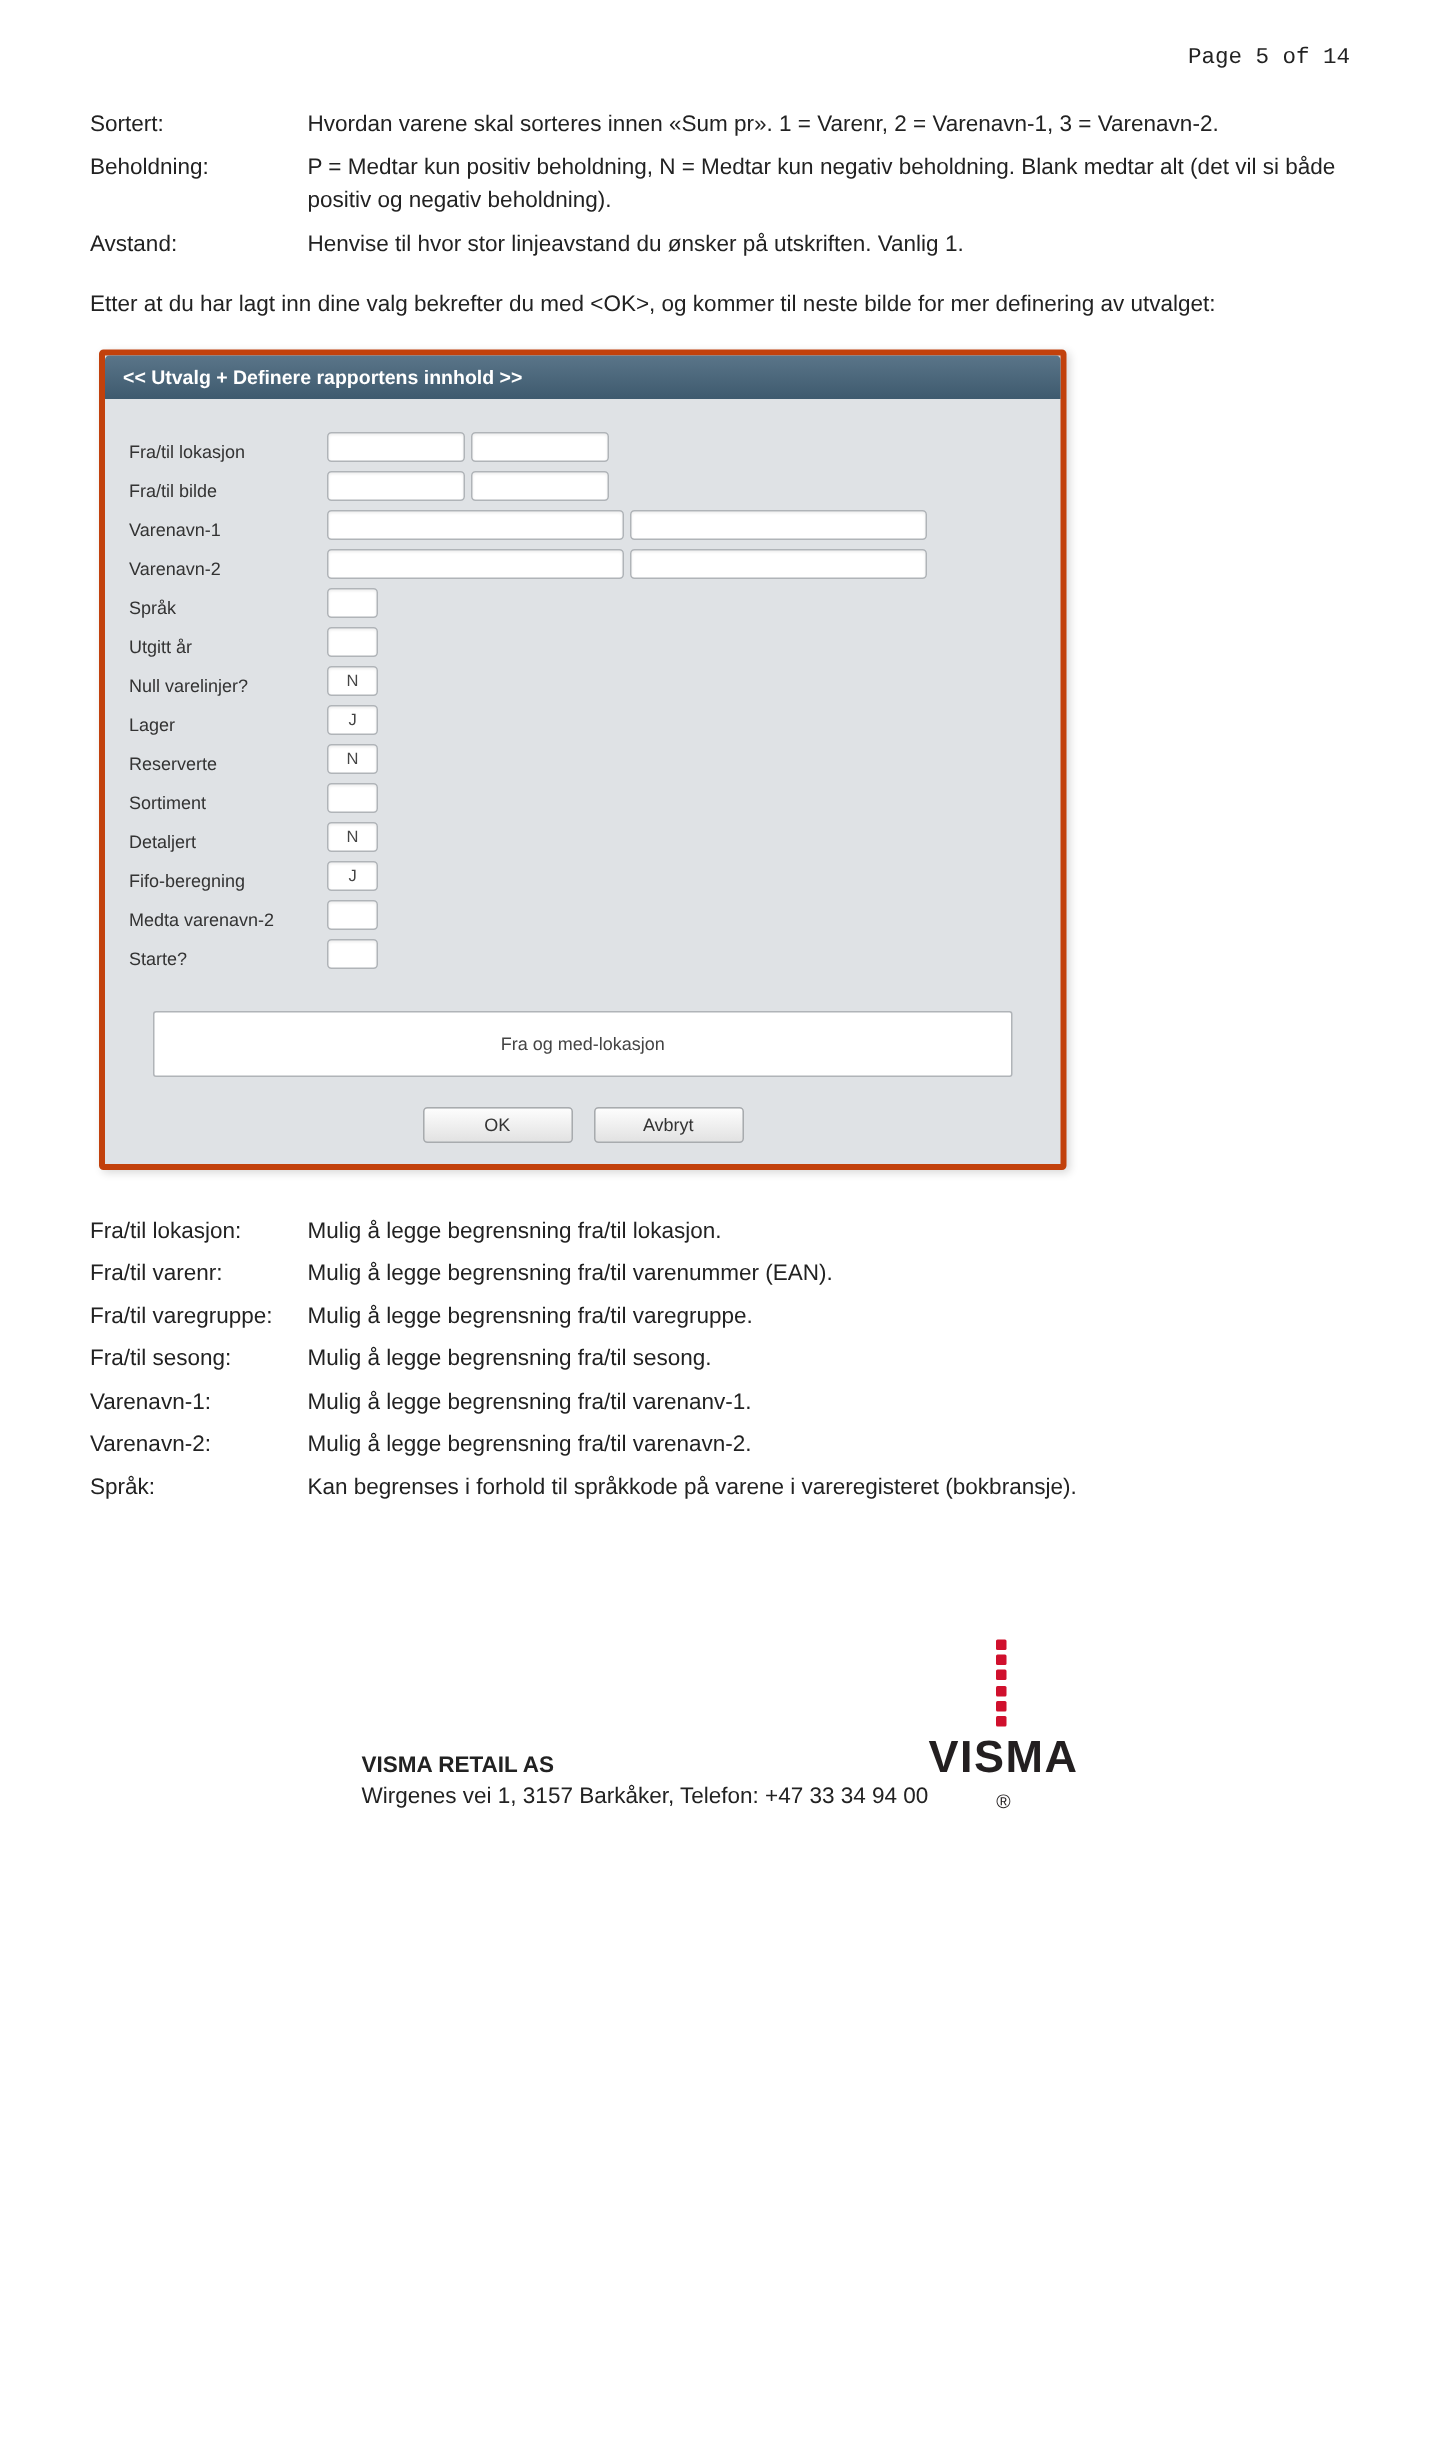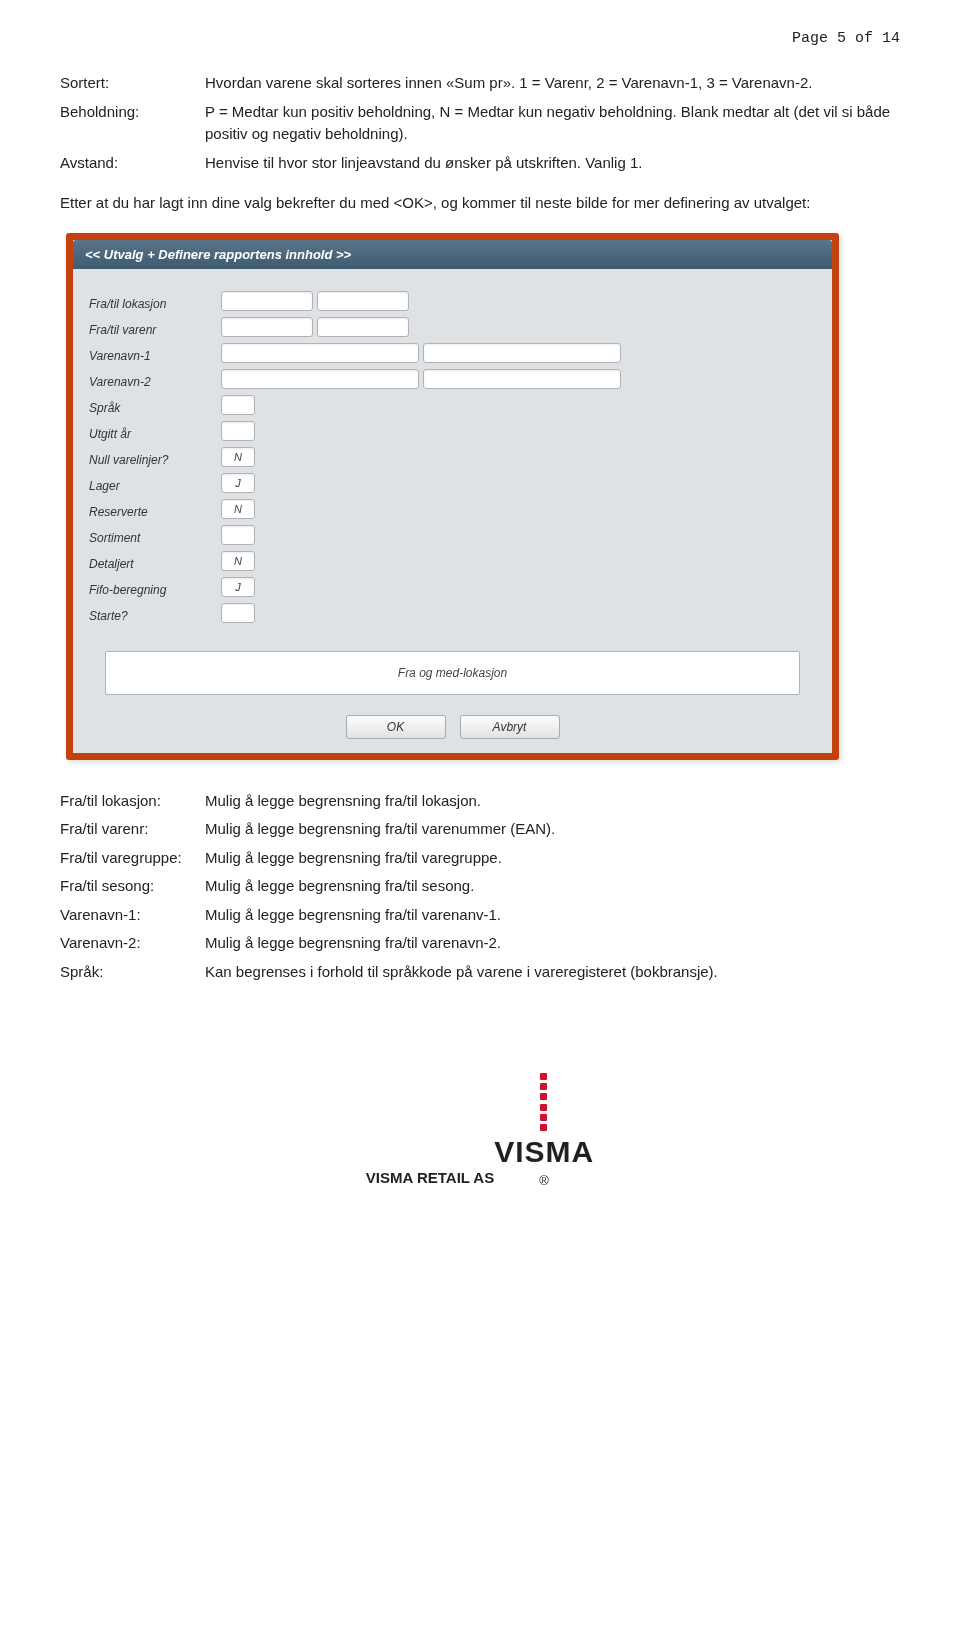--- a/index.html
+++ b/index.html
@@ -12,27 +12,26 @@
     color: #222;
     font-size: 15px;
   }
   .page-number { text-align: right; font-size: 15px; margin-bottom: 25px; font-family: Liberation Mono, monospace; }
   .def-row { display: flex; margin: 6px 0; line-height: 1.5; }
   .def-label { width: 145px; flex-shrink: 0; }
   .def-desc { flex: 1; }
   .para { margin: 18px 0; line-height: 1.5; }
 
   .app-panel {
-    width: 773px;
+    width: 645px;
     background: #dfe2e5;
-    border: 7px solid #c2410c;
+    border: 4px solid #c2410c;
     border-radius: 3px;
     margin: 8px 0 30px 6px;
     box-shadow: 2px 2px 6px rgba(0,0,0,.15);
-    font-style: italic;
   }
   .app-header {
     background: linear-gradient(#5a7589, #3e5a6e);
     color: #fff;
     font-weight: bold;
     font-size: 13px;
     padding: 7px 12px;
     border-radius: 3px 3px 0 0;
   }
   .app-body { padding: 16px 16px 6px 16px; }
@@ -130,21 +129,21 @@
 <div class="app-panel">
   <div class="app-header">&lt;&lt; Utvalg + Definere rapportens innhold &gt;&gt;</div>
   <div class="app-body">
 
     <div class="field-row">
       <div class="field-label">Fra/til lokasjon</div>
       <div class="inp sm"></div>
       <div class="inp sm"></div>
     </div>
     <div class="field-row">
-      <div class="field-label">Fra/til varenr</div>
+      <div class="field-label">Fra/til bilde</div>
       <div class="inp sm"></div>
       <div class="inp sm"></div>
     </div>
     <div class="field-row">
       <div class="field-label">Varenavn-1</div>
       <div class="inp med"></div>
       <div class="inp med"></div>
     </div>
     <div class="field-row">
       <div class="field-label">Varenavn-2</div>
@@ -175,20 +174,24 @@
       <div class="field-label">Sortiment</div>
       <div class="inp tiny"></div>
     </div>
     <div class="field-row">
       <div class="field-label">Detaljert</div>
       <div class="val">N</div>
     </div>
     <div class="field-row">
       <div class="field-label">Fifo-beregning</div>
       <div class="val">J</div>
+    </div>
+    <div class="field-row">
+      <div class="field-label">Medta varenavn-2</div>
+      <div class="inp tiny"></div>
     </div>
     <div class="field-row">
       <div class="field-label">Starte?</div>
       <div class="inp tiny"></div>
     </div>
   </div>
 
   <div class="status-area">
     <div class="status-box">Fra og med-lokasjon</div>
   </div>
@@ -224,20 +227,21 @@
   <div class="def-desc">Mulig å legge begrensning fra/til varenavn-2.</div>
 </div>
 <div class="def-row">
   <div class="def-label">Språk:</div>
   <div class="def-desc">Kan begrenses i forhold til språkkode på varene i vareregisteret (bokbransje).</div>
 </div>
 
 <div class="footer">
   <div class="footer-left">
     <div class="bold">VISMA RETAIL AS</div>
+    <div>Wirgenes vei 1, 3157 Barkåker, Telefon: +47 33 34 94 00</div>
   </div>
   <div class="logo">
     <div class="dots">
       <span></span>
         <span></span>
         <span></span>
     </div>
     <div class="dots">
       <span></span>
         <span></span>

